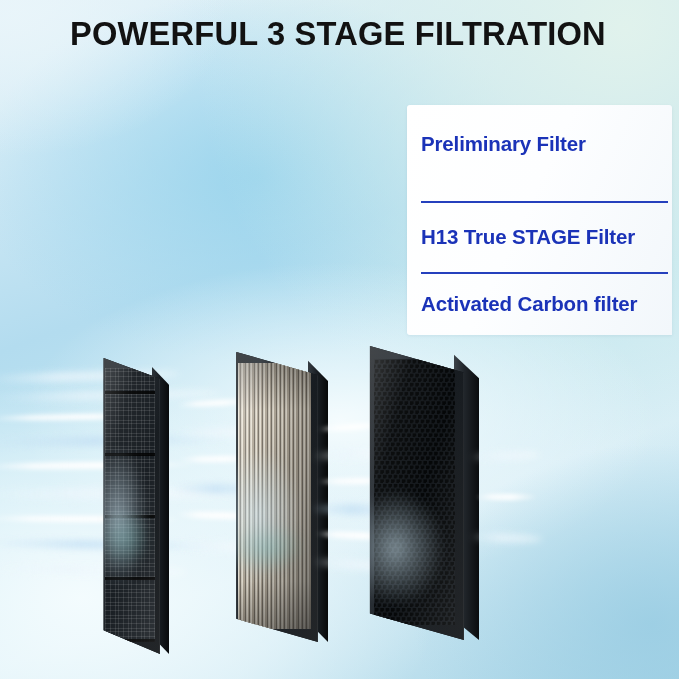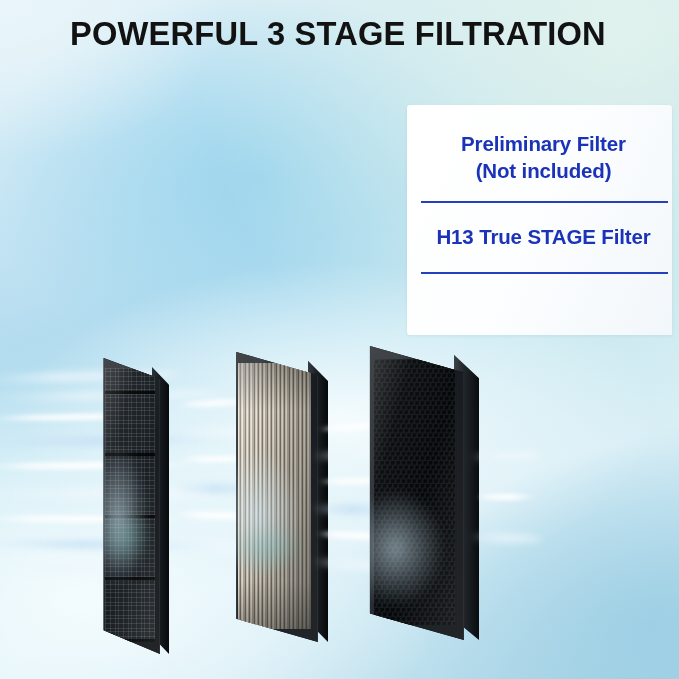--- a/index.html
+++ b/index.html
@@ -65,21 +65,20 @@
   
   .panel {
     position: absolute;
     left: 407px;
     top: 105px;
     width: 265px;
     height: 230px;
     background: linear-gradient(115deg, #ffffff 0%, #fdfeff 45%, #f2f7fb 100%);
     border-radius: 3px 3px 0 3px;
     box-shadow: 0 1px 3px rgba(70,110,140,0.10);
-    text-align: center;
   }
   .panel-row {
     position: absolute;
     left: 14px;
     right: 6px;
     color: #1b33b8;
     font-size: 20.5px;
     font-weight: bold;
     line-height: 27px;
     letter-spacing: -0.15px;
@@ -298,20 +297,20 @@
 
   <div>
     <div class="stream faint" style="left:470px; top:452px; width:70px; height:8px; transform:rotate(-2deg);"></div>
     <div class="stream" style="left:476px; top:494px; width:60px; height:6px; transform:rotate(0deg);"></div>
     <div class="stream faint" style="left:470px; top:534px; width:72px; height:8px; transform:rotate(2deg);"></div>
   </div>
 
   <div class="panel">
     <div class="panel-row r1">
       <div>Preliminary Filter</div>
-      <div>(Not included)</div>
     </div>
     <div class="divider d1"></div>
     <div class="panel-row r2">H13 True STAGE Filter</div>
     <div class="divider d2"></div>
+    <div class="panel-row r3">Activated Carbon filter</div>
   </div>
 
 </div>
 
 </body></html>

